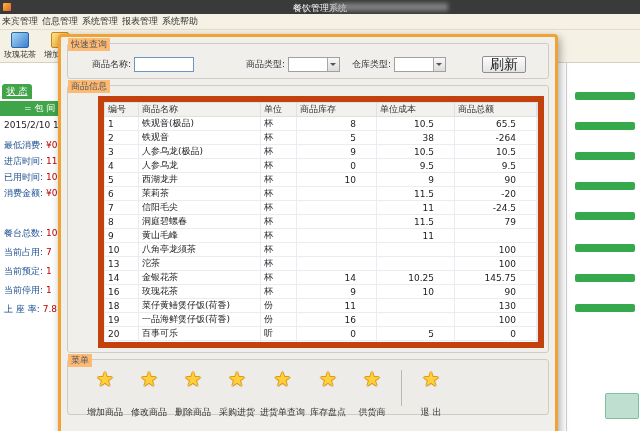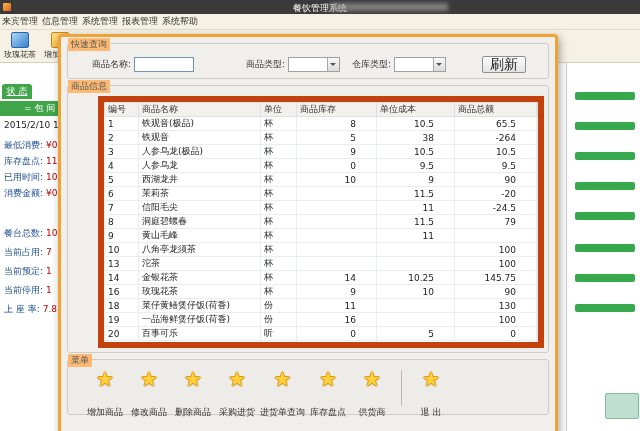--- a/index.html
+++ b/index.html
@@ -106,21 +106,21 @@
 <div class="sidebar">
   <div class="status-tab">状 态</div>
   <div class="room-header">= 包 间 - =</div>
   <div class="side-date">2015/2/10 13</div>
   <div class="side-rows rows-info">
       <div class="side-row">
         <span class="side-label">最低消费:</span>
         <span class="side-value">¥0.</span>
       </div>
       <div class="side-row">
-        <span class="side-label">库存盘点:</span>
+        <span class="side-label">进店时间:</span>
         <span class="side-value">11:3</span>
       </div>
       <div class="side-row">
         <span class="side-label">已用时间:</span>
         <span class="side-value">101</span>
       </div>
       <div class="side-row">
         <span class="side-label">消费金额:</span>
         <span class="side-value">¥0.</span>
       </div>

